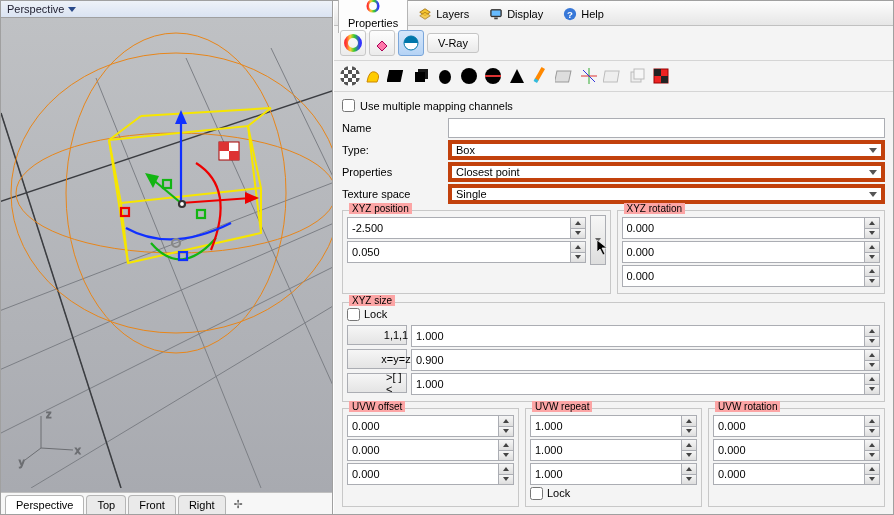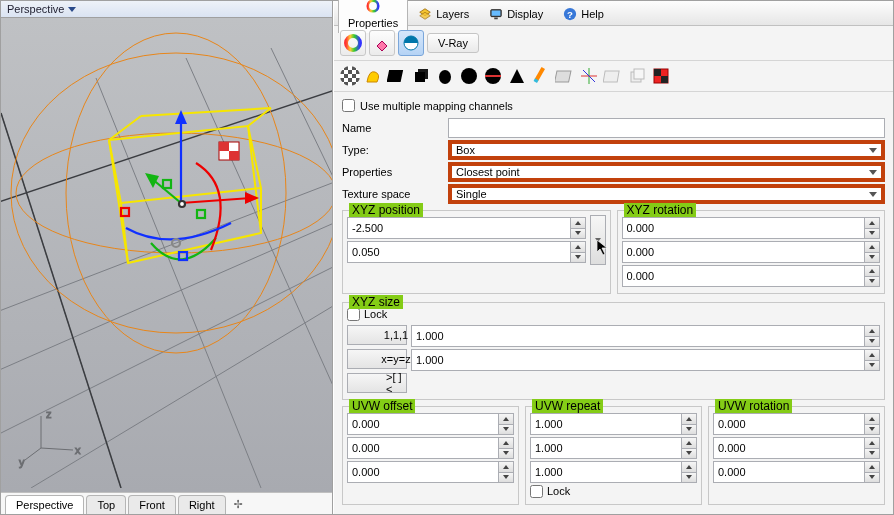--- a/index.html
+++ b/index.html
@@ -28,21 +28,21 @@
 .ico22 { width: 22px; height: 22px; display: inline-flex; align-items: center; justify-content: center; cursor: pointer; border-radius:2px; }
 .panel-body { padding: 4px 8px; overflow: auto; flex:1; }
 .chk-row { display: flex; align-items: center; gap: 5px; margin: 3px 0 6px; }
 .form-row { display: flex; align-items: center; margin: 2px 0; gap: 28px; }
 .form-label { width: 78px; }
 .text-input { flex: 1; height: 20px; border: 1px solid #abadb3; background: #fff; padding: 0 4px; }
 .select { flex: 1; height: 20px; border: 4px solid #c2410c; background: #fff; display: flex; align-items: center; justify-content: space-between; padding: 0 4px; cursor: pointer; }
 .sel-arrow { width:0;height:0;border-left:4px solid transparent;border-right:4px solid transparent;border-top:5px solid #555; }
 .groups-row { display: flex; gap: 6px; margin-top: 6px; }
 .fieldset { border: 1px solid #c8c8c8; padding: 4px; position: relative; }
-.fieldset-legend { position: absolute; top: -8px; left: 6px; background: #84cc16; padding: 0 3px; font-size: 12px; }
+.fieldset-legend { position: absolute; top: -8px; left: 6px; background: #fca5a5; padding: 0 3px; font-size: 10px; }
 .spin { display: flex; height: 22px; margin: 2px 0; }
 .spin input { flex: 1; border: 1px solid #abadb3; border-right: none; padding: 0 4px; background: #fff; }
 .spin-btns { width: 16px; display: flex; flex-direction: column; }
 .spin-up,.spin-down { flex:1; border:1px solid #abadb3; background: linear-gradient(#f6f6f6,#dedede); display:flex; align-items:center; justify-content:center; cursor:pointer; }
 .spin-down { border-top:none; }
 .tri-up { width:0;height:0;border-left:3px solid transparent;border-right:3px solid transparent;border-bottom:4px solid #444; }
 .tri-down { width:0;height:0;border-left:3px solid transparent;border-right:3px solid transparent;border-top:4px solid #444; }
 .vertical-btn { width: 16px; border:1px solid #abadb3; background: linear-gradient(#f6f6f6,#dedede); display:flex; align-items:center; justify-content:center; cursor:pointer; }
 .size-controls { display: flex; }
 .size-left { width: 60px; display:flex; flex-direction:column; gap:0; margin-right:4px; }
@@ -406,20 +406,31 @@
                 <div class="spin-btns">
                   <div class="spin-up">
                     <span class="tri-up"></span>
                   </div>
                   <div class="spin-down">
                     <span class="tri-down"></span>
                   </div>
                 </div>
               </div>
             <div class="spin">
+                <input value="0.900" style="">
+                <div class="spin-btns">
+                  <div class="spin-up">
+                    <span class="tri-up"></span>
+                  </div>
+                  <div class="spin-down">
+                    <span class="tri-down"></span>
+                  </div>
+                </div>
+              </div>
+            <div class="spin">
                 <input value="1.000" style="">
                 <div class="spin-btns">
                   <div class="spin-up">
                     <span class="tri-up"></span>
                   </div>
                   <div class="spin-down">
                     <span class="tri-down"></span>
                   </div>
                 </div>
               </div>

